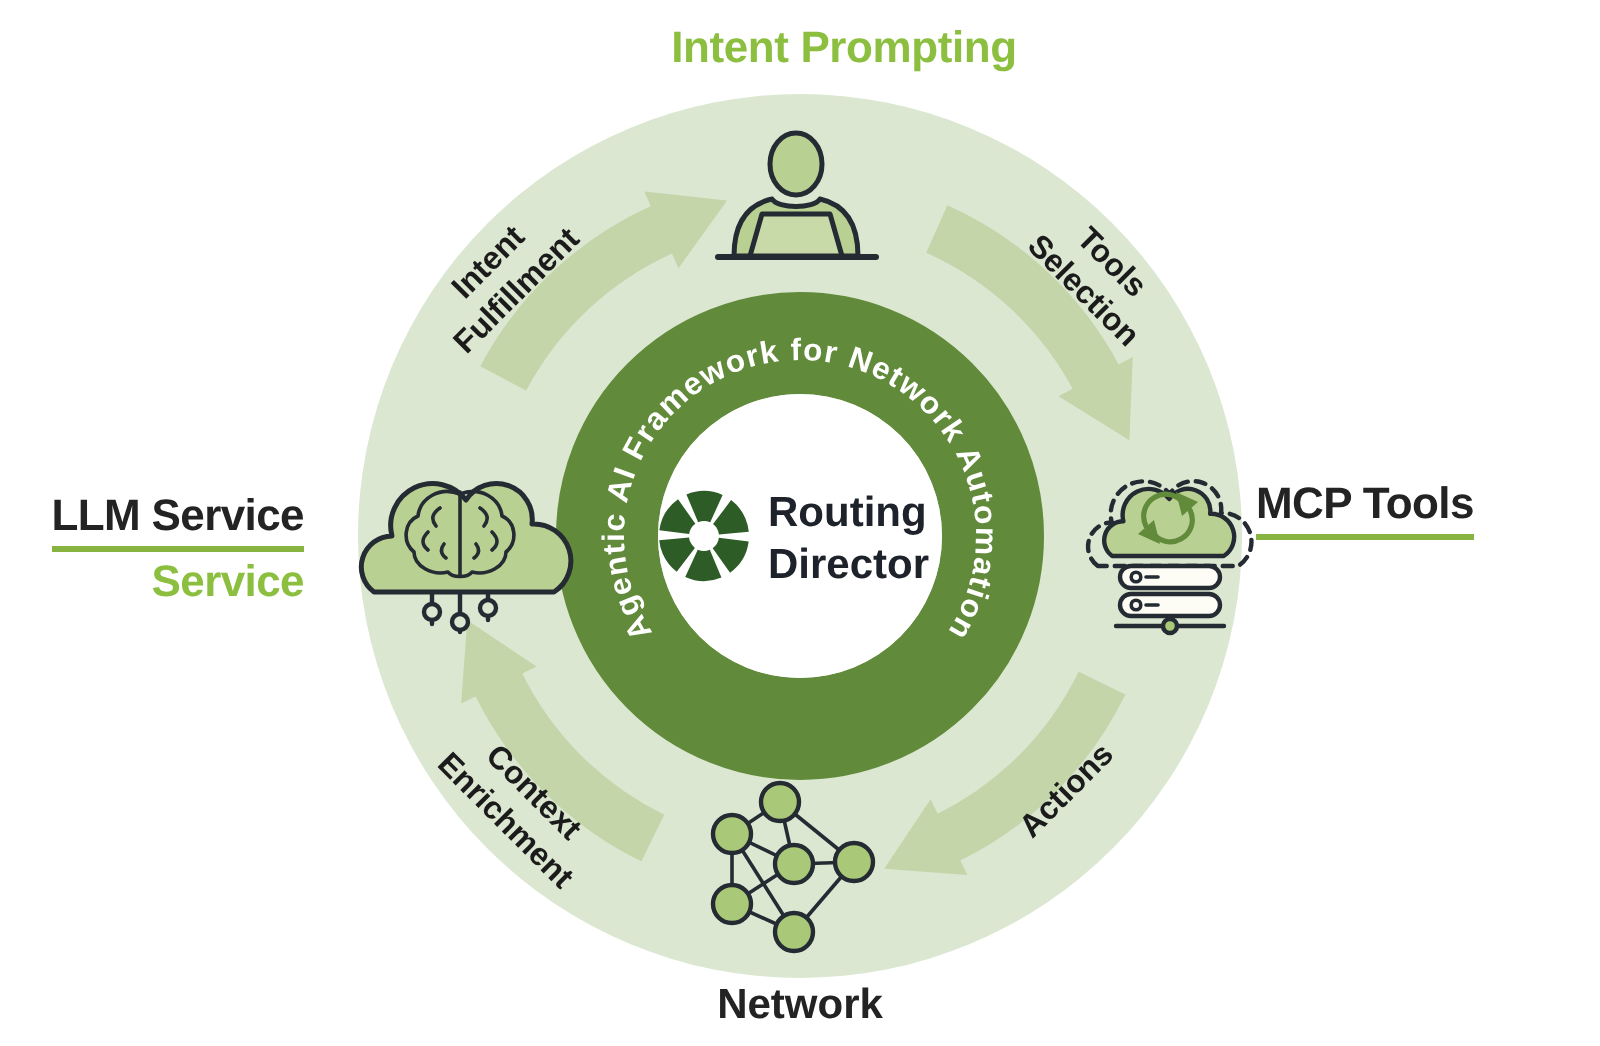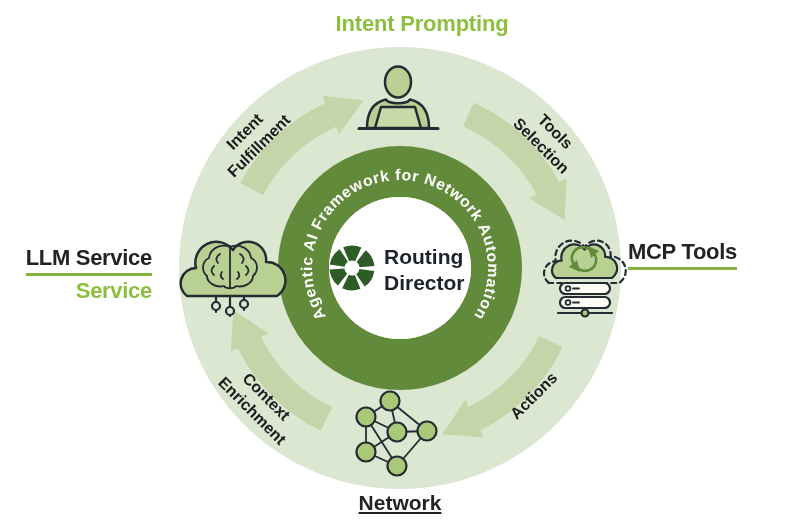--- a/index.html
+++ b/index.html
@@ -36,21 +36,21 @@
   
   .top-heading{position:absolute;left:0;right:0;top:12px;text-align:center;
     font:700 22px/1.1 "Liberation Sans",sans-serif;color:var(--green_text);letter-spacing:-.2px;margin-left:44px;}
   .side-block{position:absolute;display:flex;flex-direction:column;}
   .side-title{font:700 22px/1.15 "Liberation Sans",sans-serif;color:var(--black_text);letter-spacing:-.3px;white-space:nowrap;}
   .side-underline{height:3px;background:var(--underline);width:100%;margin:3px 0 2px;}
   .side-sub{font:700 22px/1.15 "Liberation Sans",sans-serif;color:var(--green_text);letter-spacing:-.3px;white-space:nowrap;}
   .llm-block{top:245px;right:648px;align-items:flex-end;text-align:right;}
   .mcp-block{top:239px;left:628px;align-items:flex-start;text-align:left;}
   .bottom-heading{position:absolute;left:0;right:0;top:491px;text-align:center;
-    font:700 21px/1.1 "Liberation Sans",sans-serif;color:var(--black_text);text-decoration:underline;}
+    font:700 21px/1.1 "Liberation Sans",sans-serif;color:var(--black_text);}
   .center-label{position:absolute;left:384px;top:244px;
     font:700 21px/1.22 "Liberation Sans",sans-serif;color:#1d222b;}
   .arrow-label{position:absolute;transform:translate(-50%,-50%) rotate(var(--rot));
     font:700 16px/1.25 "Liberation Sans",sans-serif;color:#1b1b1b;text-align:center;white-space:nowrap;}
   .fl-tl{left:252px;top:139px;--rot:-45deg;}
   .fl-tr{left:548px;top:139px;--rot:45deg;}
   .fl-br{left:534px;top:396px;--rot:-45deg;}
   .fl-bl{left:259px;top:404px;--rot:45deg;}
 </style>
 </head>

